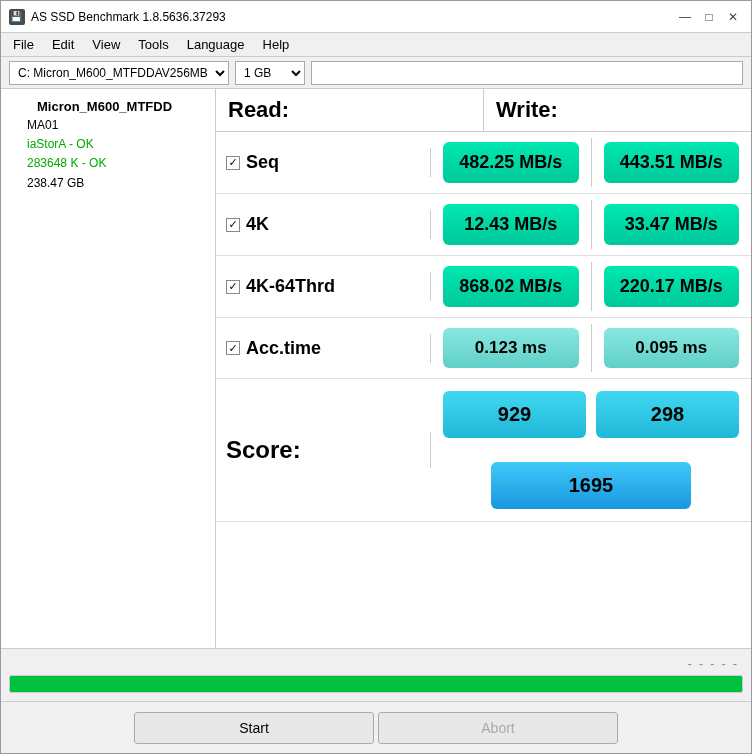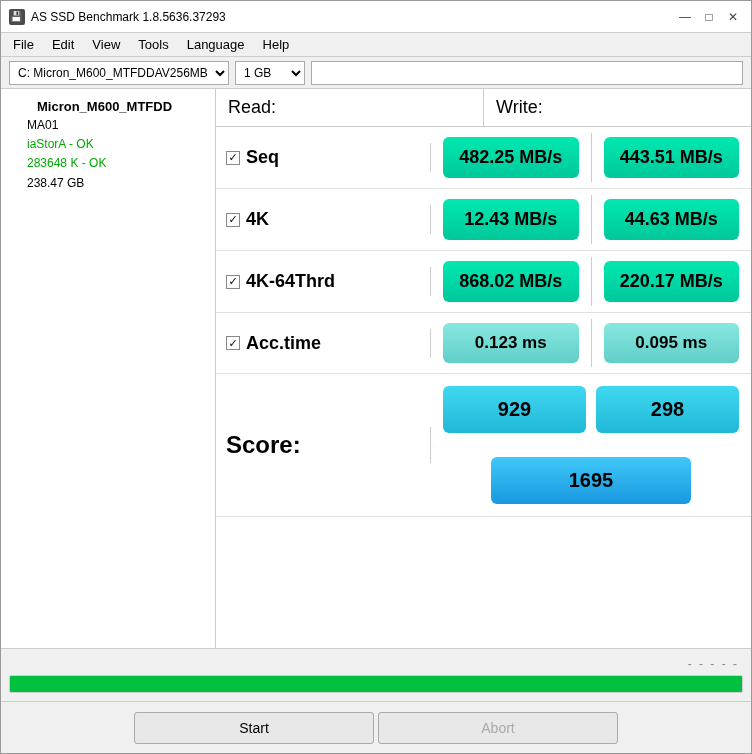--- a/index.html
+++ b/index.html
@@ -156,22 +156,22 @@
       flex-direction: column;
     }
 
     .bench-header {
       display: flex;
       border-bottom: 1px solid #ccc;
     }
     .bench-header-cell {
       flex: 1;
       padding: 8px 12px;
-      font-size: 18px;
-      font-weight: normal;
+      font-size: 22px;
+      font-weight: bold;
       color: #000;
       border-right: 1px solid #ccc;
     }
     .bench-header-cell:last-child { border-right: none; }
 
     .bench-row {
       display: flex;
       align-items: center;
       border-bottom: 1px solid #e0e0e0;
       padding: 6px 0;
@@ -391,21 +391,21 @@
 
       <div class="bench-row">
         <div class="bench-label-col">
           <div class="checkbox">✓</div>
           <span class="bench-label">4K</span>
         </div>
         <div class="bench-value-col">
           <div class="value-btn">12.43 MB/s</div>
         </div>
         <div class="bench-value-col">
-          <div class="value-btn">44.63 MB/s</div>
+          <div class="value-btn">33.47 MB/s</div>
         </div>
       </div>
 
       <div class="bench-row">
         <div class="bench-label-col">
           <div class="checkbox">✓</div>
           <span class="bench-label">4K-64Thrd</span>
         </div>
         <div class="bench-value-col">
           <div class="value-btn">868.02 MB/s</div>

